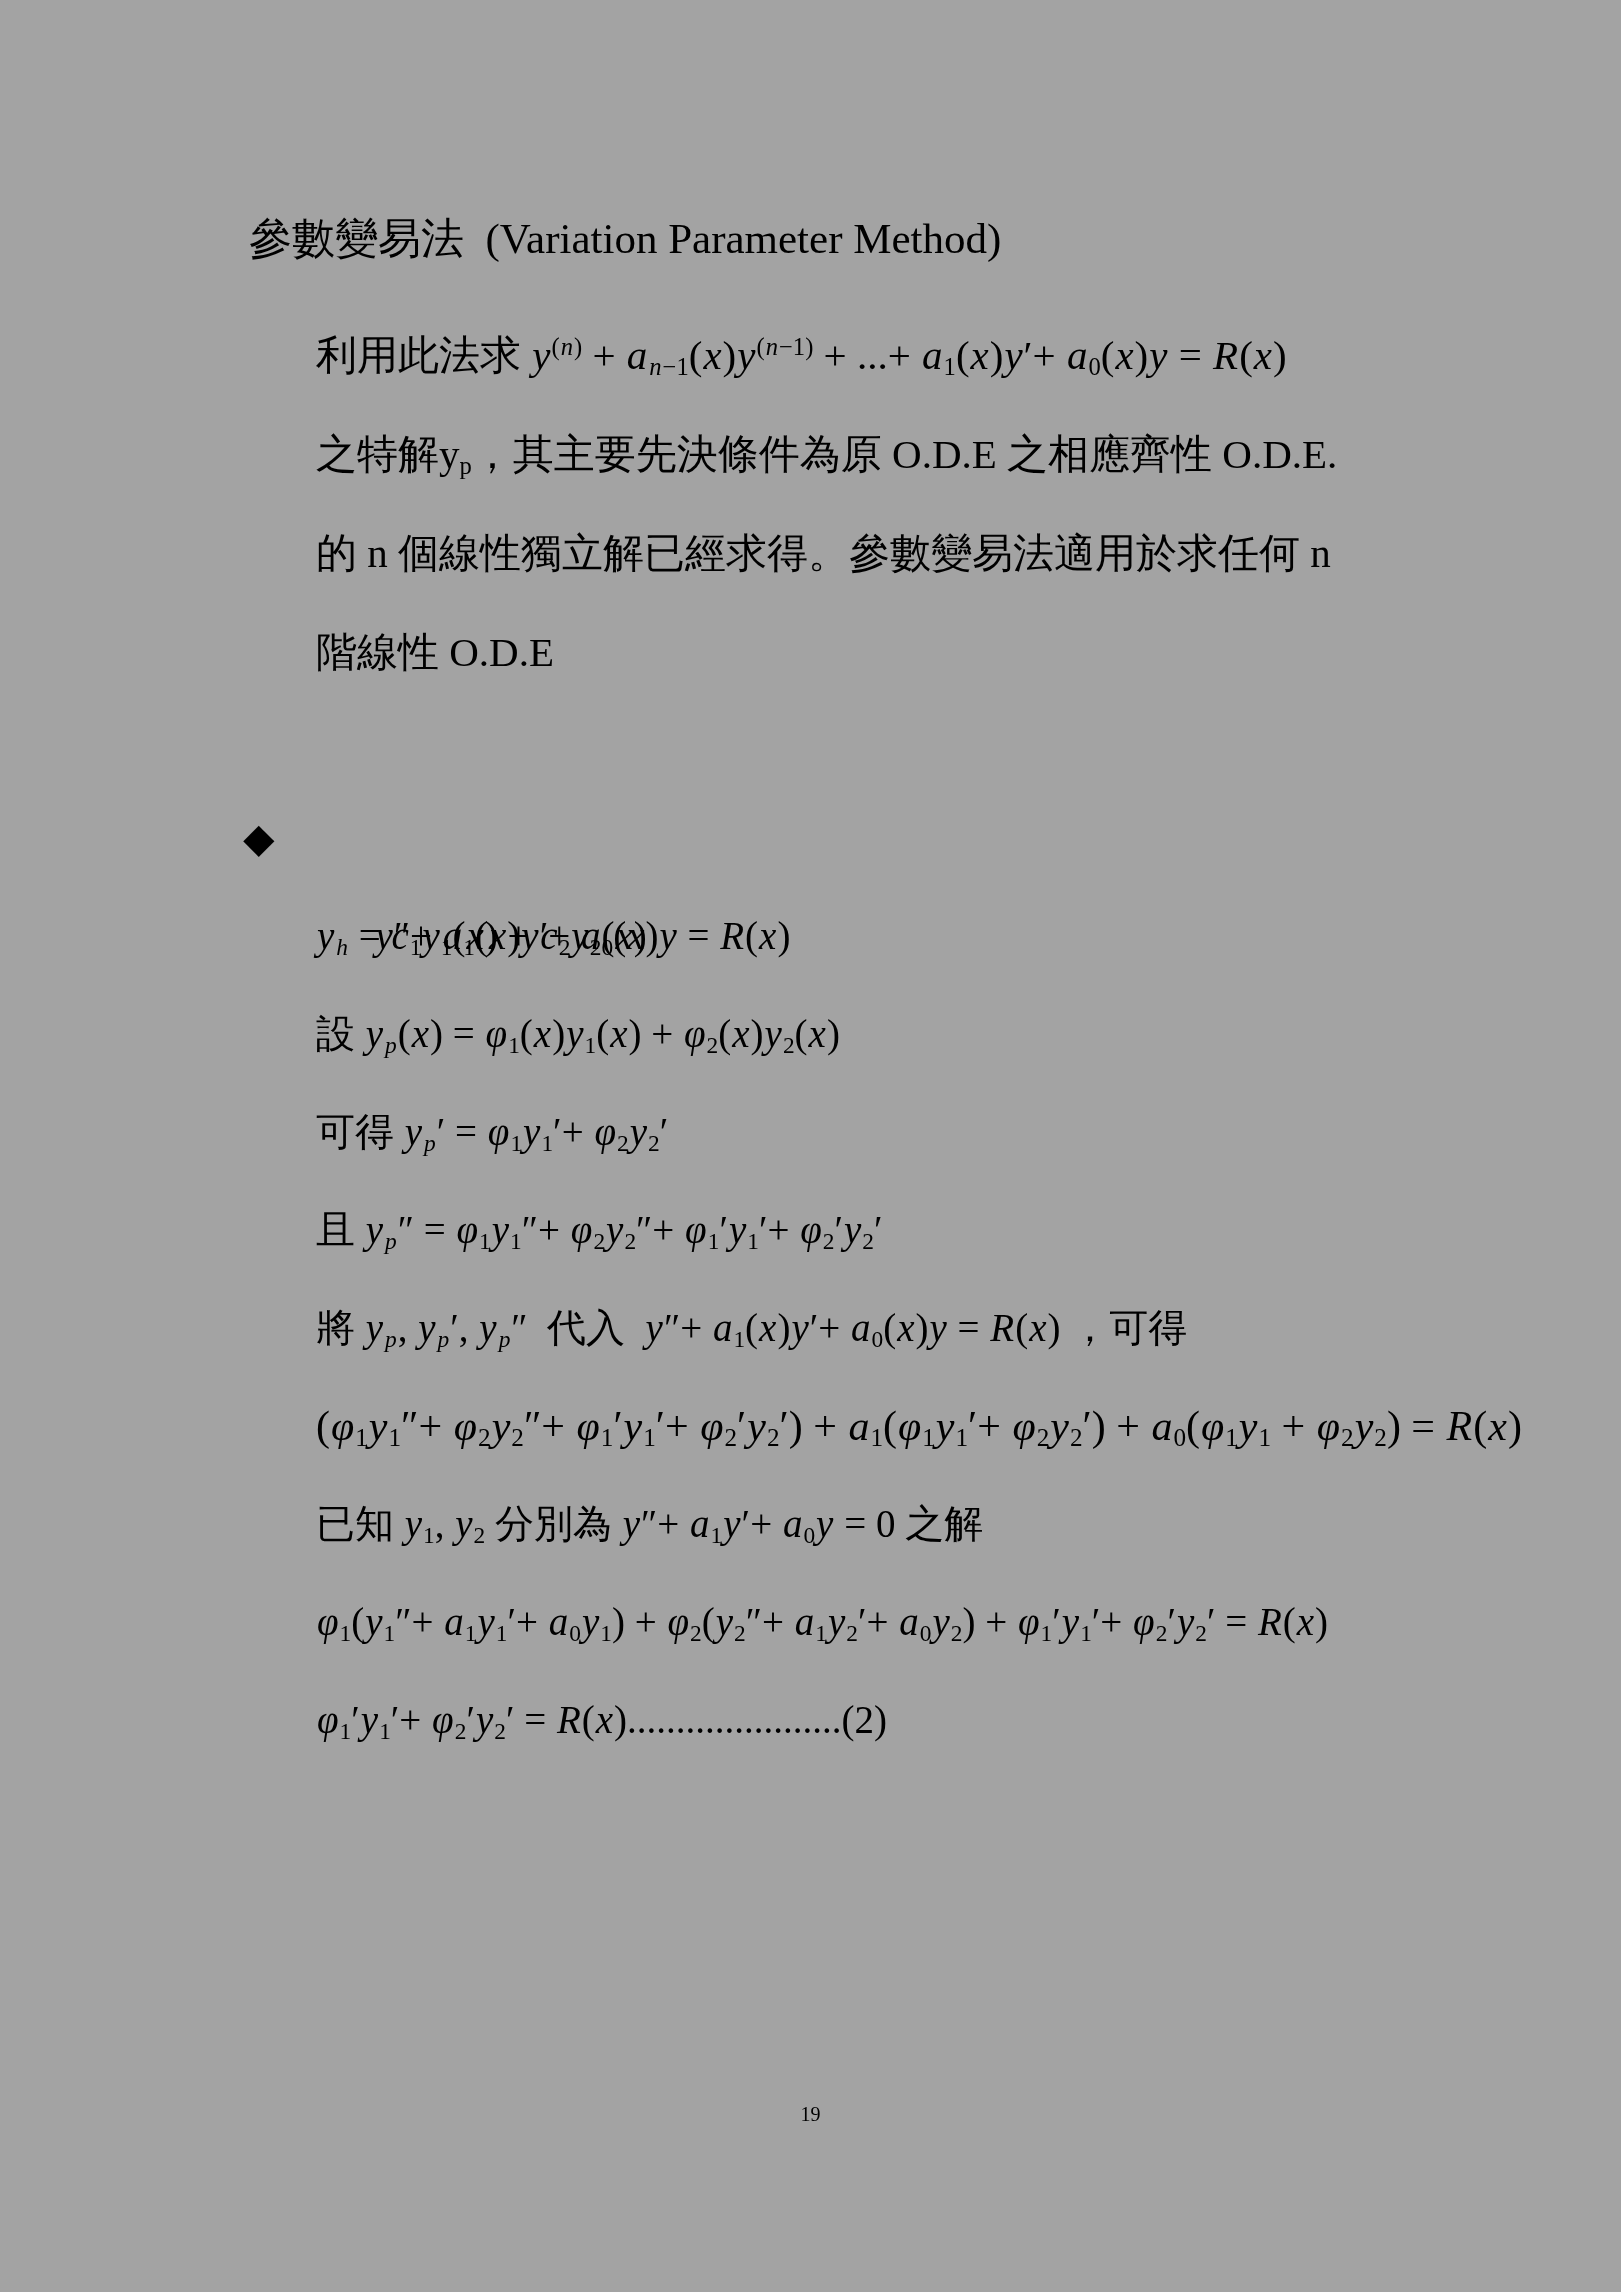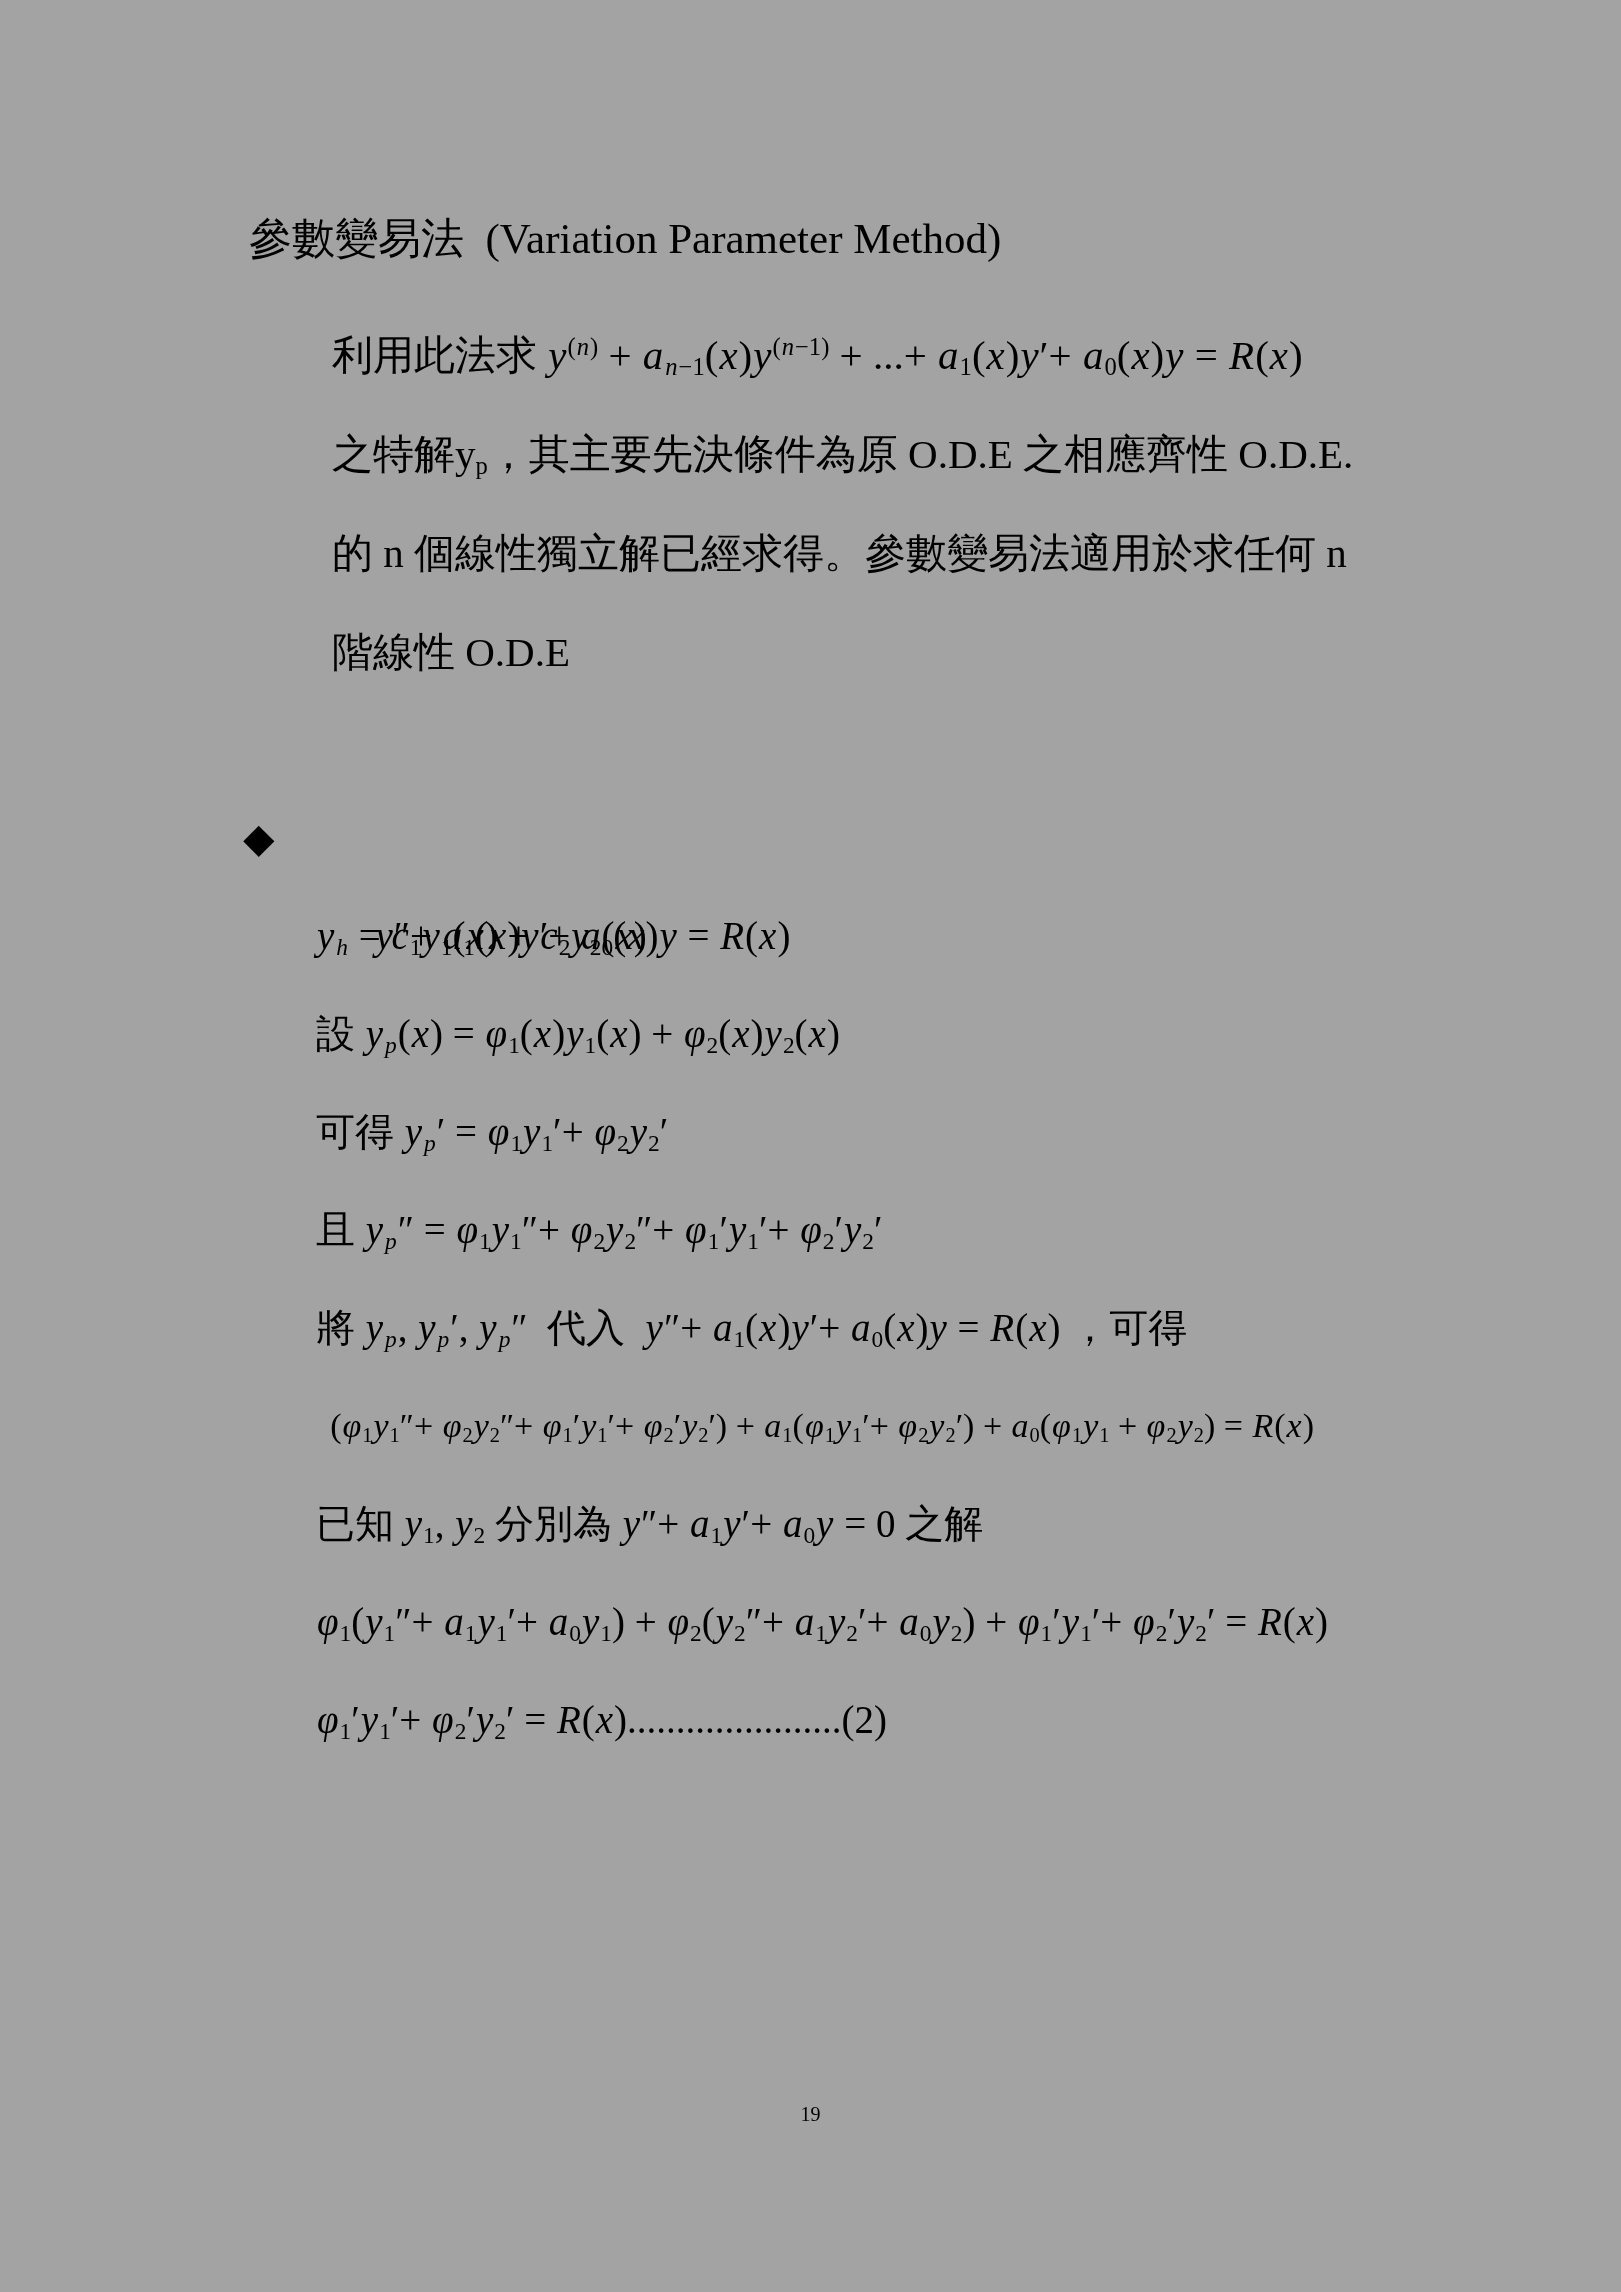--- a/index.html
+++ b/index.html
@@ -12,34 +12,33 @@
     overflow:hidden;
   }
   .title{
     position:absolute;left:249px;top:212px;
     font-size:43px;line-height:1.25;
     white-space:pre;
   }
   .intro{
     position:absolute;left:316px;top:306px;
     font-size:41px;
-    margin-left:16px;
   }
   .intro .line{
     height:99px;line-height:99px;white-space:pre;
   }
   .eqs{
     position:absolute;left:316px;top:789px;
     font-size:39px;
   }
   .eq{
     position:relative;
     height:98px;line-height:98px;white-space:pre;
   }
-  .eq.wide{font-size:34px;text-align:center;}
+  .eq.wide{font-size:42px;}
   .bullet-marker{
     position:absolute;left:-73px;top:0;
     font-size:41px;
   }
   sub,sup{font-size:60%;line-height:0;}
   sub{vertical-align:-0.25em;}
   sup{vertical-align:0.55em;}
   i{font-style:italic;padding:0 1px;}
   .cjk{font-style:normal;}
   .pagenum{

